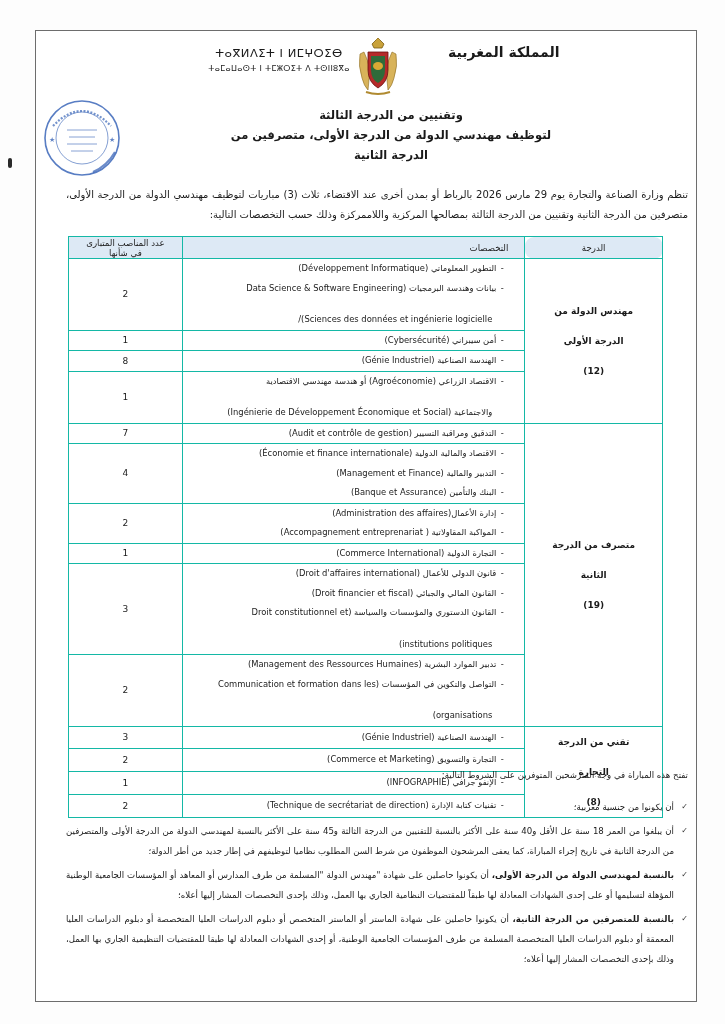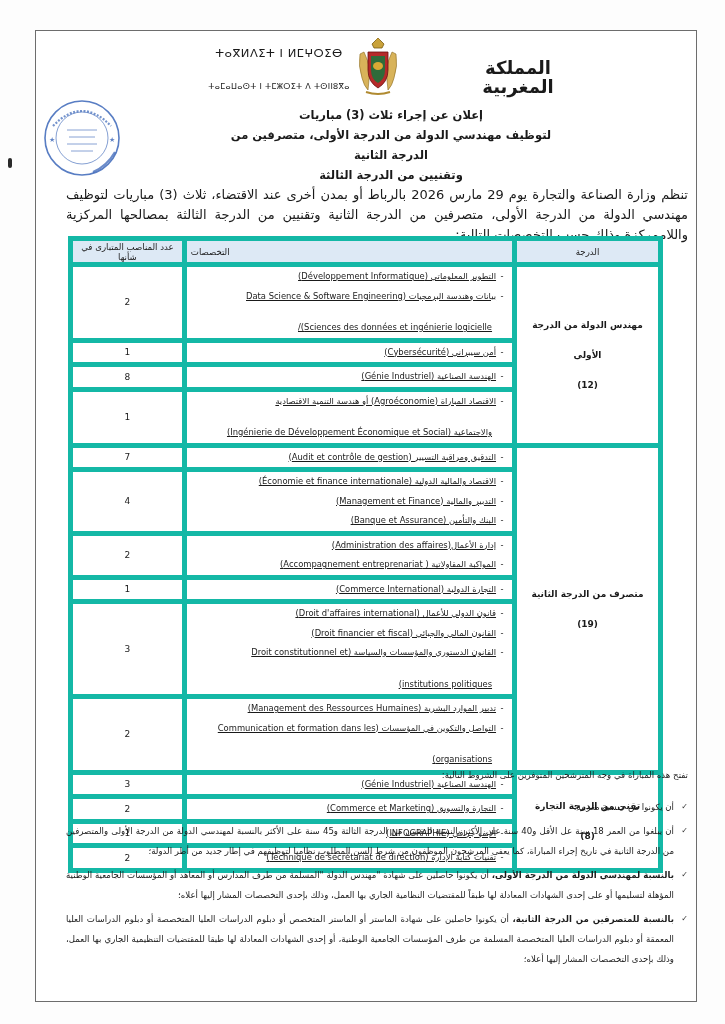--- a/index.html
+++ b/index.html
@@ -6,50 +6,50 @@
   body {
     width: 725px; height: 1024px; background: #fdfdfd; position: relative; overflow: hidden;
     font-family: "DejaVu Sans", sans-serif; color: #1a1a1a;
   }
   .frame {
     position: absolute; left: 35px; top: 30px; width: 662px; height: 972px;
     border: 1.5px solid #6d6d6d; box-sizing: border-box; background: #fff;
   }
   .header { position: absolute; left: 0; right: 0; top: 0; height: 70px; }
   .ar-title {
-    position: absolute; left: 412px; top: 27px; width: 140px; direction: rtl; text-align: center;
-    font-family: "DejaVu Sans", sans-serif; font-size: 18px; font-weight: bold; line-height: 19px;
+    position: absolute; left: 412px; top: 12px; width: 140px; direction: rtl; text-align: left;
+    font-family: "DejaVu Sans", sans-serif; font-size: 14px; font-weight: bold; line-height: 19px;
   }
   .tf-title {
     position: absolute; left: 168px; top: 14px; width: 150px; text-align: center;
     font-family: "DejaVu Sans", sans-serif; font-size: 11.5px; line-height: 16px; letter-spacing: 0.5px;
   }
-  .tf-title .line2 { font-size: 8px; letter-spacing: 0.3px; margin-top: 18px; }
+  .tf-title .line2 { font-size: 8px; letter-spacing: 0.3px; }
   .emblem { position: absolute; left: 320px; top: 5px; width: 44px; height: 62px; }
   .stamp { position: absolute; left: 5px; top: 65px; width: 82px; height: 88px; }
   .ann {
     position: absolute; left: 190px; top: 74px; width: 330px; direction: rtl; text-align: center;
     font-size: 11.5px; font-weight: bold; line-height: 20px;
   }
   .intro {
     position: absolute; left: 30px; top: 154px; width: 622px; direction: rtl; text-align: justify;
-    font-size: 13px; line-height: 20px;
+    font-size: 10px; line-height: 20px;
   }
   table.spec {
     position: absolute; left: 32px; top: 205px; width: 595px;
     border-collapse: collapse; direction: rtl; font-size: 8.4px;
   }
-  table.spec th, table.spec td { border: 5px solid #14b8a6; padding: 0 4px; vertical-align: middle; }
+  table.spec th, table.spec td { border: 1px solid #14b8a6; padding: 0 16px; vertical-align: middle; }
   table.spec th {
     background: #dde9f5; font-weight: normal; height: 21px; text-align: center; font-size: 8.6px;
   }
   .c-grade { width: 136px; text-align: center; font-weight: bold; font-size: 9px; line-height: 30px; border-radius: 9px; }
   .c-spec { width: 318px; text-align: right; }
   .c-count { width: 103px; text-align: center; font-size: 9px; }
-  .spec-line { line-height: 19.5px; white-space: nowrap; text-decoration: underline; }
+  .spec-line { line-height: 19.5px; white-space: nowrap; }
   .spec-line .dash { display: inline-block; width: 12px; text-align: center; }
   .spec-line.cont { padding-right: 16px; margin-top: 12px; }
   .conds {
     position: absolute; left: 30px; top: 734px; width: 622px; direction: rtl; text-align: justify;
     font-size: 8.6px; line-height: 20px;
   }
   .conds .lead { margin: 0 0 12px 0; }
   .conds ul { list-style: none; margin: 0; padding: 0; }
   .conds li { position: relative; padding-right: 14px; margin-bottom: 4px; }
   .conds li .chk { position: absolute; right: 0; top: 0; font-size: 8px; color: #333; }
@@ -92,32 +92,31 @@
     <line x1="26" y1="34" x2="56" y2="34" stroke="#3b66b8" stroke-width="1" opacity="0.6"></line>
     <line x1="28" y1="41" x2="54" y2="41" stroke="#3b66b8" stroke-width="1" opacity="0.6"></line>
     <line x1="26" y1="48" x2="56" y2="48" stroke="#3b66b8" stroke-width="1" opacity="0.6"></line>
     <line x1="30" y1="55" x2="52" y2="55" stroke="#3b66b8" stroke-width="1" opacity="0.6"></line>
     <path d="M52 76 Q66 70 74 56" fill="none" stroke="#3b66b8" stroke-width="2.2" opacity="0.75"></path>
     <text x="8" y="46" font-size="7" fill="#3b66b8" opacity="0.8">★</text>
     <text x="68" y="46" font-size="7" fill="#3b66b8" opacity="0.8">★</text>
   </svg>
 
   <div class="ann">
-    <div>إعلان عن إجراء ثلاث (3) مباريات</div>
+    <div>وتقنيين من الدرجة الثالثة</div>
     <div>لتوظيف مهندسي الدولة من الدرجة الأولى، متصرفين من الدرجة الثانية</div>
-    <div>وتقنيين من الدرجة الثالثة</div>
   </div>
 
   <div class="intro">تنظم وزارة الصناعة والتجارة يوم 29 مارس 2026 بالرباط أو بمدن أخرى عند الاقتضاء، ثلاث (3) مباريات لتوظيف مهندسي الدولة من الدرجة الأولى، متصرفين من الدرجة الثانية وتقنيين من الدرجة الثالثة بمصالحها المركزية واللاممركزة وذلك حسب التخصصات التالية:</div>
 
   <table class="spec">
     <thead>
       <tr>
         <th class="c-grade" style="font-weight:normal;font-size:8.6px;line-height:normal;">الدرجة</th>
-        <th class="c-spec" style="text-align:left;">التخصصات</th>
+        <th class="c-spec" style="text-align:right;">التخصصات</th>
         <th class="c-count">عدد المناصب المتبارى في شأنها</th>
       </tr>
     </thead>
     <tbody id="tbody">
         <tr>
           <td class="c-grade" rowspan="4">
             <div>مهندس الدولة من الدرجة الأولى</div>
             <div>(12)</div>
           </td>
           <td class="c-spec">
@@ -134,21 +133,21 @@
           <td class="c-count">1</td>
         </tr>
         <tr>
           <td class="c-spec">
             <div class="spec-line"><span class="dash">-</span><span>الهندسة الصناعية (Génie Industriel)</span></div>
           </td>
           <td class="c-count">8</td>
         </tr>
         <tr>
           <td class="c-spec">
-            <div class="spec-line"><span class="dash">-</span><span>الاقتصاد المباراة (Agroéconomie) أو هندسة التنمية الاقتصادية</span></div>
+            <div class="spec-line"><span class="dash">-</span><span>الاقتصاد الزراعي (Agroéconomie) أو هندسة مهندسي الاقتصادية</span></div>
             <div class="spec-line cont"><span>والاجتماعية (Ingénierie de Développement Économique et Social)</span></div>
           </td>
           <td class="c-count">1</td>
         </tr>
         <tr>
           <td class="c-grade" rowspan="6">
             <div>متصرف من الدرجة الثانية</div>
             <div>(19)</div>
           </td>
           <td class="c-spec">

